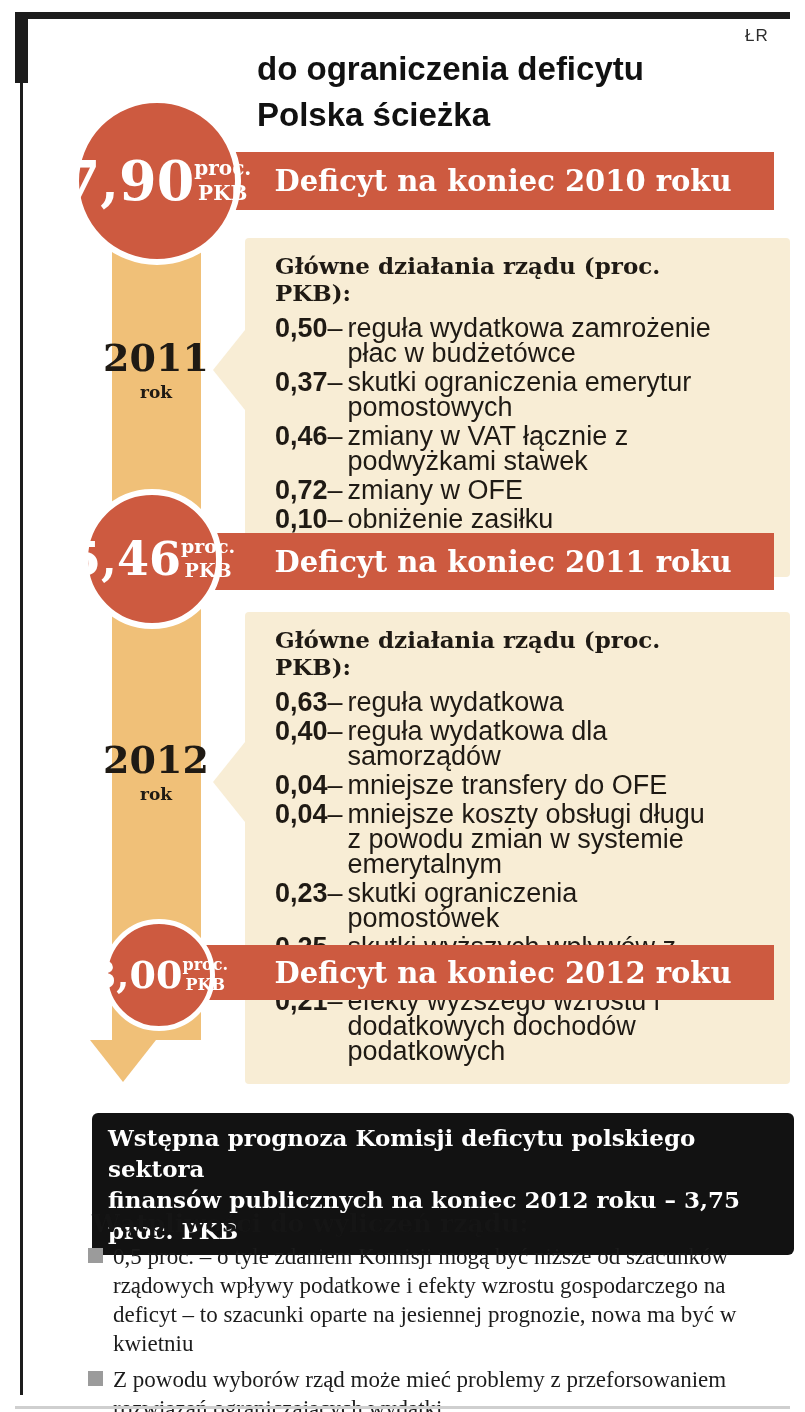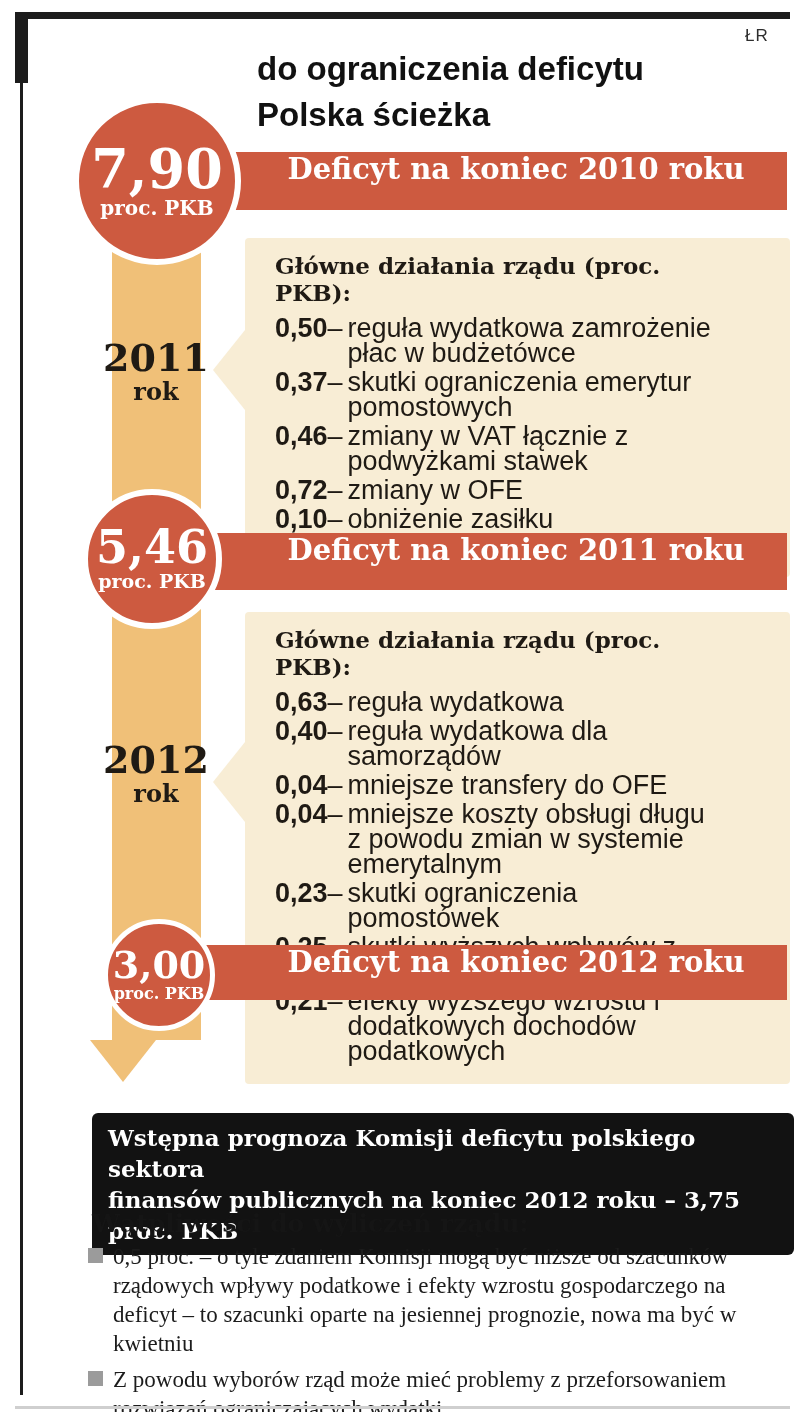--- a/index.html
+++ b/index.html
@@ -16,34 +16,34 @@
   .credit{position:absolute;left:745px;top:26px;font-size:17px;letter-spacing:1px;color:#2e2e2e;}
   
   .title{position:absolute;left:257px;top:46px;font-weight:bold;font-size:33px;line-height:46px;color:#111;}
   .title span{display:block;}
   
   .band{position:absolute;left:112px;top:175px;width:89px;height:865px;background:var(--band);z-index:1;}
   .arrowhead{position:absolute;left:90px;top:1040px;width:0;height:0;z-index:1;
     border-left:33px solid transparent;border-right:33px solid transparent;border-top:42px solid var(--band);}
   
   .circle{position:absolute;z-index:3;border-radius:50%;background:var(--accent);
-    border:6px solid #fff;box-sizing:border-box;display:flex;flex-direction:column;
+    border:6px solid #fff;box-sizing:border-box;display:flex;flex-direction:row;
     align-items:center;justify-content:center;color:#fff;
     font-family:"DejaVu Serif",serif;font-weight:bold;text-align:center;}
   .circle .val{line-height:1;}
   .circle .unit{line-height:1.25;}
   .c1{left:73px;top:97px;width:168px;height:168px;}
   .c1 .val{font-size:54px;} .c1 .unit{font-size:20px;}
   .c2{left:82px;top:489px;width:140px;height:140px;}
   .c2 .val{font-size:46px;} .c2 .unit{font-size:19px;}
   .c3{left:103px;top:919px;width:112px;height:112px;border-width:5px;}
   .c3 .val{font-size:38px;} .c3 .unit{font-size:16px;}
   
-  .banner{position:absolute;left:197px;width:590px;background:var(--accent);z-index:2;
-    display:flex;justify-content:center;padding-left:48px;box-sizing:border-box;
+  .banner{position:absolute;left:184px;width:590px;background:var(--accent);z-index:2;
+    display:flex;align-items:center;justify-content:center;padding-left:48px;box-sizing:border-box;
     color:#fff;font-family:"DejaVu Serif",serif;font-weight:bold;font-size:29px;}
   .b1{top:152px;height:58px;}
   .b2{top:533px;height:57px;}
   .b3{top:945px;height:55px;}
   
   .panel{position:absolute;left:245px;width:545px;background:var(--panel);z-index:2;
     box-sizing:border-box;padding:14px 76px 16px 30px;border-radius:4px;}
   .p1{top:238px;}
   .p2{top:612px;}
   .panel .tail{position:absolute;left:-32px;width:0;height:0;
@@ -54,21 +54,21 @@
   .panel h2{margin:0 0 10px 0;font-family:"DejaVu Serif",serif;font-weight:bold;font-size:23px;color:#1f1a14;}
   .item{display:flex;font-size:27px;line-height:25px;margin-bottom:4px;color:#1f1a14;}
   .item .v{flex:0 0 46px;font-weight:bold;}
   .item .d{flex:0 0 20px;}
   .item .t{flex:1;}
   
   .yearlab{position:absolute;left:86px;width:140px;text-align:center;z-index:4;
     font-family:"DejaVu Serif",serif;font-weight:bold;color:#1f1a14;}
   .y1{top:338px;} .y2{top:740px;}
   .yearlab .yr{font-size:38px;line-height:40px;}
-  .yearlab .rk{font-size:24px;line-height:28px;}
+  .yearlab .rk{font-size:17px;line-height:28px;}
   
   .forecast{position:absolute;left:92px;top:1113px;width:702px;box-sizing:border-box;
     background:var(--box_bg);color:#fff;border-radius:6px;padding:9px 16px;
     font-family:"DejaVu Serif",serif;font-weight:bold;font-size:23px;line-height:31px;z-index:2;}
   .forecast span{display:block;}
   
   .doubts-h{position:absolute;left:88px;top:1205px;margin:4px;
     font-family:"DejaVu Serif",serif;font-weight:bold;font-size:25px;color:#151515;z-index:2;}
   .doubts{position:absolute;left:88px;top:1242px;width:706px;z-index:2;}
   .doubt{display:flex;margin-bottom:7px;font-family:"Liberation Serif",serif;

